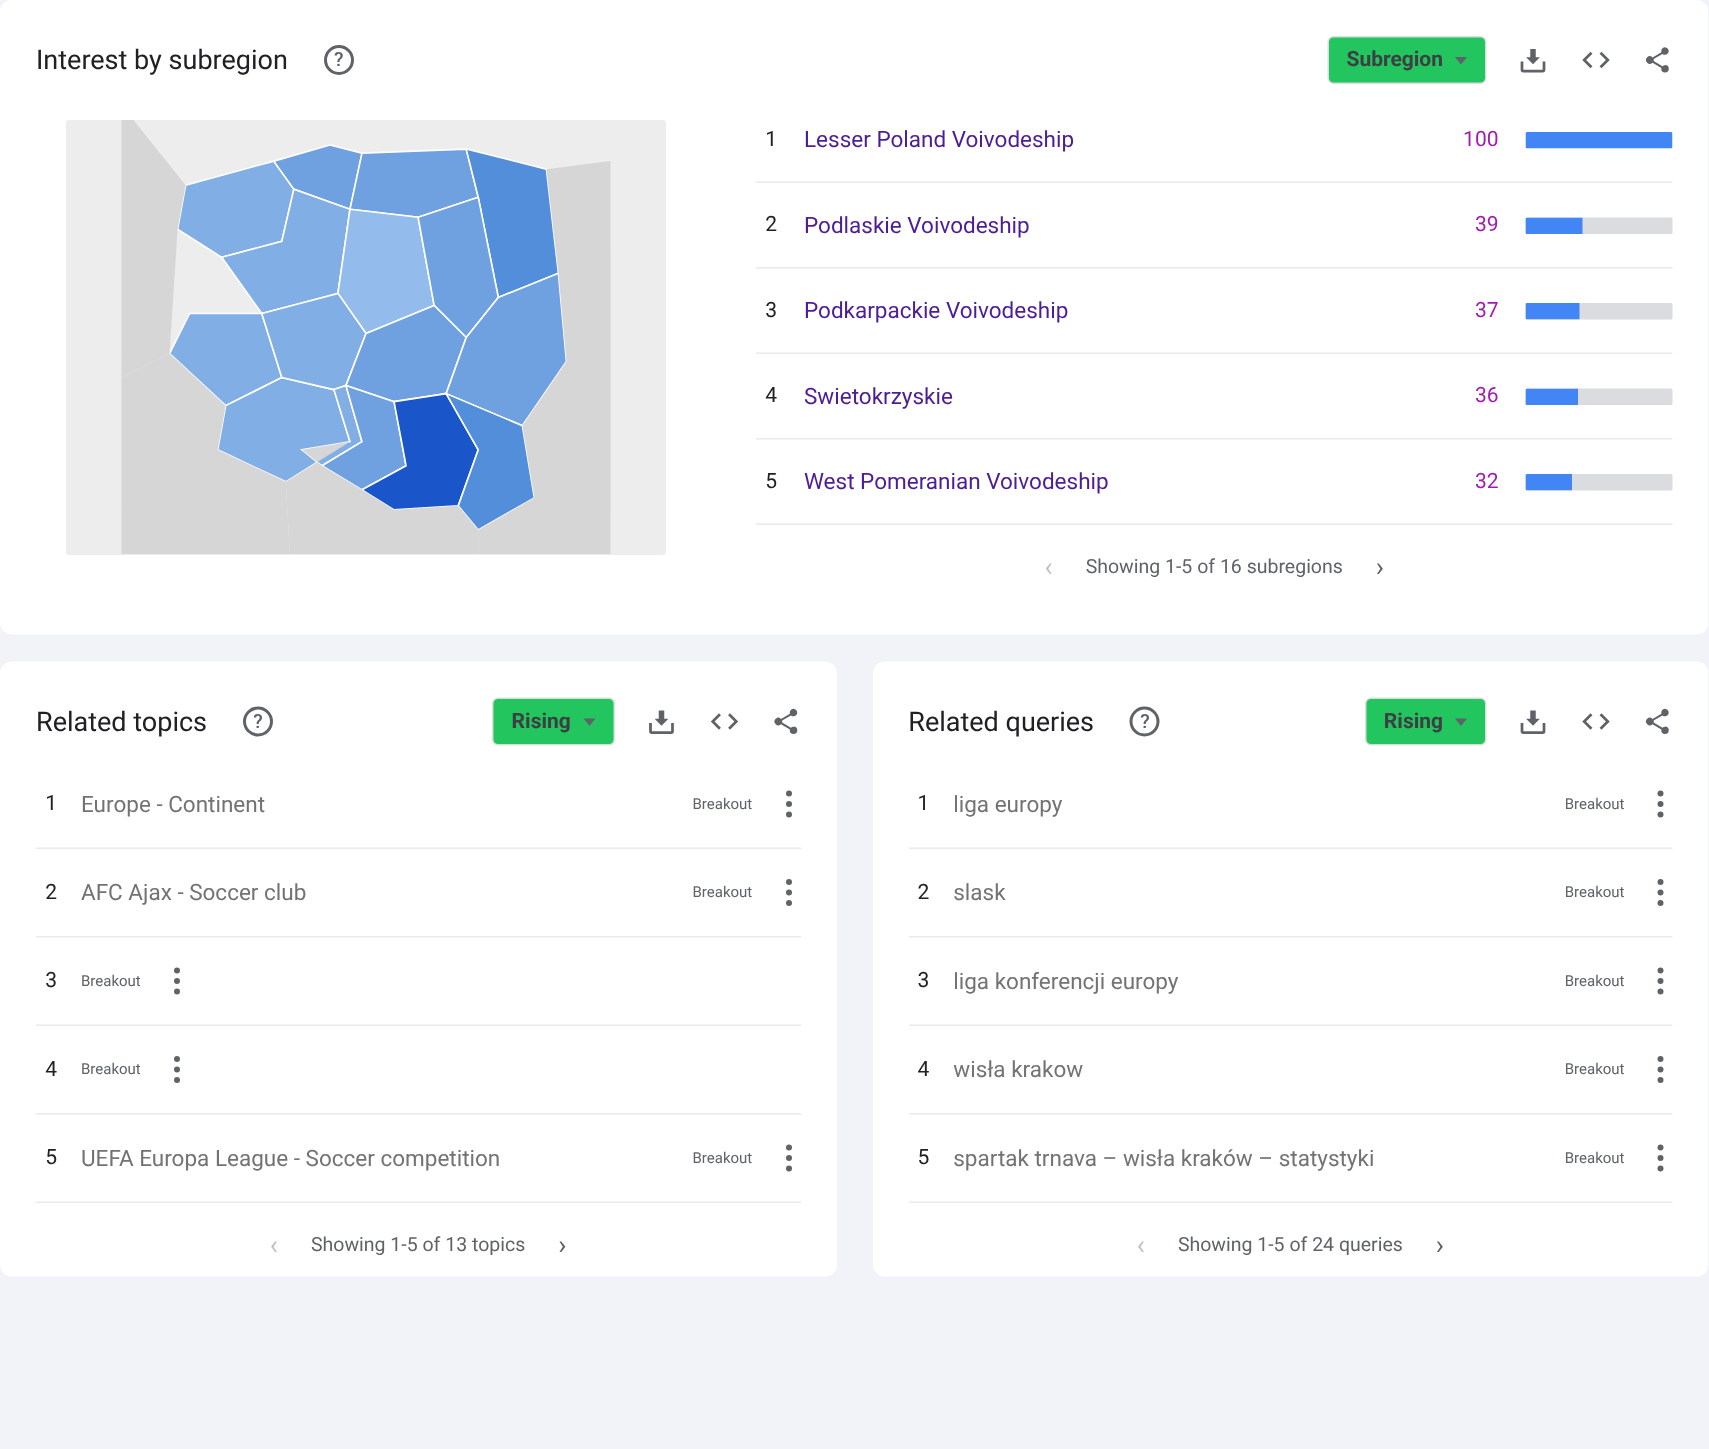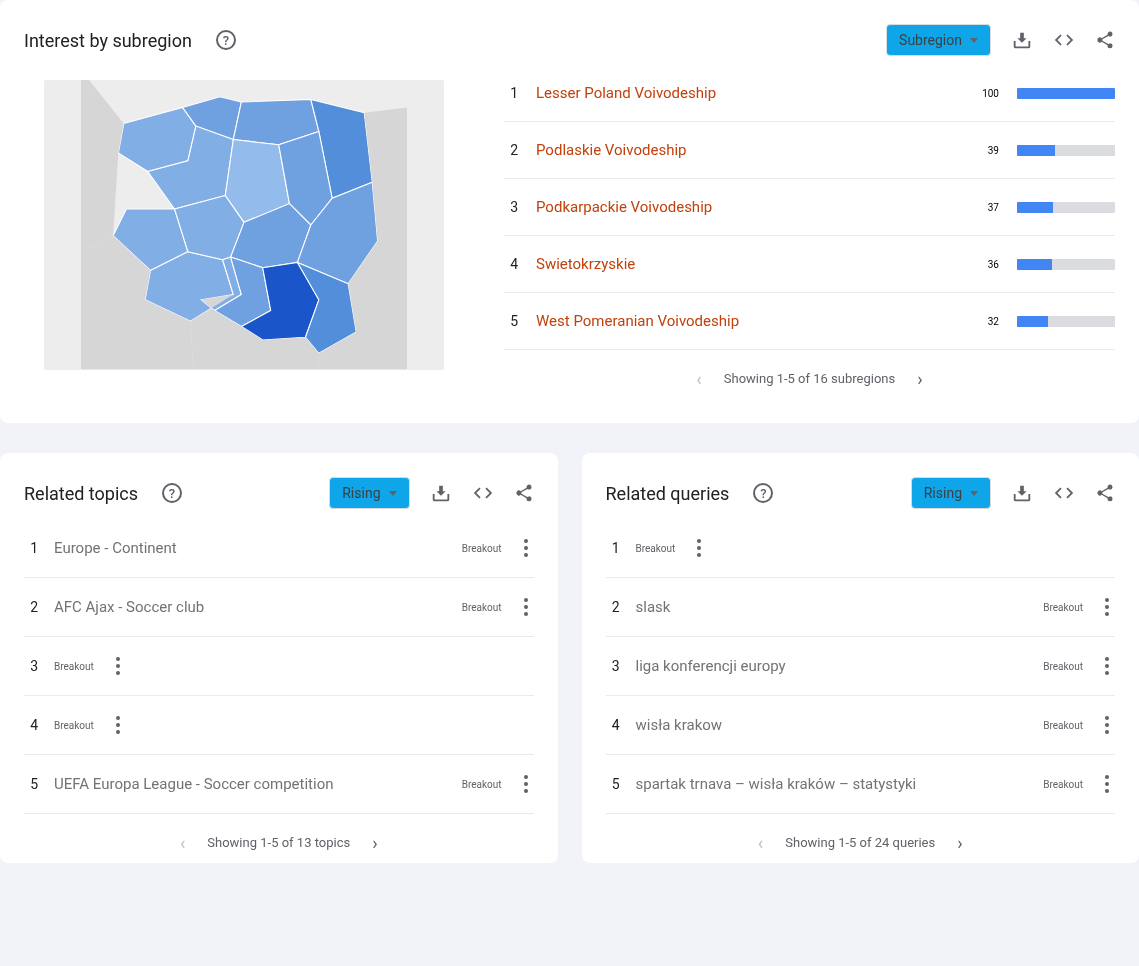--- a/index.html
+++ b/index.html
@@ -3,42 +3,42 @@
 <meta charset="utf-8">
 <style>
 * { margin:0; padding:0; box-sizing:border-box; font-family:"Google Sans",Roboto,Arial,sans-serif; }
 body { background:#f1f3f8; }
 .card { background:#fff; border-radius:8px; padding:0; margin-bottom:18px; }
 .card-hdr { display:flex; align-items:center; justify-content:space-between; padding:24px 24px 0 24px; }
 .card-ttl { display:flex; align-items:center; gap:24px; }
 .card-ttl h2 { font-size:18px; font-weight:400; color:#202124; }
 .help-icon { width:20px; height:20px; border:2px solid #5f6368; border-radius:50%; display:inline-flex; align-items:center; justify-content:center; font-size:13px; color:#5f6368; cursor:pointer; font-weight:500; }
 .hdr-controls { display:flex; align-items:center; gap:20px; }
-.sel-btn { display:flex; align-items:center; gap:8px; border:1px solid #dadce0; border-radius:4px; padding:7px 12px; background:#0ea5e9; cursor:pointer; font-size:14px; color:#3c4043; }
+.sel-btn { display:flex; align-items:center; gap:8px; border:1px solid #dadce0; border-radius:4px; padding:7px 12px; background:#22c55e; cursor:pointer; font-size:14px; color:#3c4043;font-weight:bold; }
 .sel-btn .arrow { width:0; height:0; border-left:4px solid transparent; border-right:4px solid transparent; border-top:5px solid #5f6368; }
 .ic-btn { cursor:pointer; color:#5f6368; display:flex; align-items:center; justify-content:center; }
 .ic-btn svg { width:22px; height:22px; fill:#5f6368; }
 .ic-btn.share svg { width:20px; height:20px; }
 .body-split { display:flex; padding:24px 24px 24px 24px; gap:40px; }
 .map-col { flex:0 0 440px; display:flex; align-items:flex-start; justify-content:center; }
 .map-box { width:400px; height:290px; background:#ededed; position:relative; border-radius:2px; overflow:hidden; }
 .map-box svg { position:absolute; top:-10px; left:-10px; width:420px; height:310px; }
 .list-col { flex:1; }
 .region-row { display:flex; align-items:center; padding:19px 0; border-bottom:1px solid #e8eaed; gap:18px; }
 .region-row:first-child { padding-top:4px; }
 .rank { width:14px; font-size:14px; color:#202124; text-align:right; }
-.region-name { flex:1; font-size:15px; color:#c2410c; }
-.region-val { font-size:10px; color:#000000; width:34px; text-align:right; }
+.region-name { flex:1; font-size:15px; color:#4c1d95; }
+.region-val { font-size:14px; color:#a21caf; width:34px; text-align:right; }
 .bar-wrap { width:98px; height:11px; background:#dadce0; border-radius:1px; overflow:hidden; }
 .bar-fill { height:100%; background:#4285f4; }
 .pager { display:flex; align-items:center; justify-content:center; gap:18px; padding:14px 0 6px; color:#5f6368; font-size:13px; }
 .pager .nav { cursor:pointer; font-size:18px; color:#bdc1c6; padding:4px; }
 .pager .nav.active { color:#5f6368; }
 .two-col { display:flex; gap:24px; padding:0 0 18px 0; }
-.two-col .card { flex:1; margin-bottom:0;margin-top:12px; }
+.two-col .card { flex:1; margin-bottom:0; }
 .related-body { padding:10px 24px 0 24px; }
 .rel-row { display:flex; align-items:center; padding:20px 0; border-bottom:1px solid #e8eaed; gap:16px; cursor:pointer; }
 .rel-name { flex:1; font-size:15px; color:#737373; }
 .breakout { font-size:10px; color:#5f6368; }
 .more-dots { width:16px; display:flex; flex-direction:column; align-items:center; gap:3px; cursor:pointer; }
 .more-dots span { width:4px; height:4px; border-radius:50%; background:#5f6368; }
 .card-hdr.sm { padding:24px 24px 0 24px; }
 </style>
 </head>
 <body>
@@ -276,20 +276,21 @@
         <span class="ic-btn share">
             <svg viewBox="0 0 24 24">
               <path d="M18 16.1a3 3 0 0 0-2 .8l-7.1-4.1c.1-.3.1-.5.1-.8s0-.5-.1-.8L16 7.1a3 3 0 1 0-1-2.1c0 .3 0 .5.1.8L8 9.9a3 3 0 1 0 0 4.2l7.1 4.2c-.1.2-.1.5-.1.7a3 3 0 1 0 3-3z"></path>
             </svg>
           </span>
       </div>
     </div>
     <div class="related-body">
       <div class="rel-row">
         <span class="rank">1</span>
+        <span class="rel-name">liga europy</span>
         <span class="breakout">Breakout</span>
         <div class="more-dots">
             <span></span>
             <span></span>
             <span></span>
           </div>
       </div>
       <div class="rel-row">
         <span class="rank">2</span>
         <span class="rel-name">slask</span>

